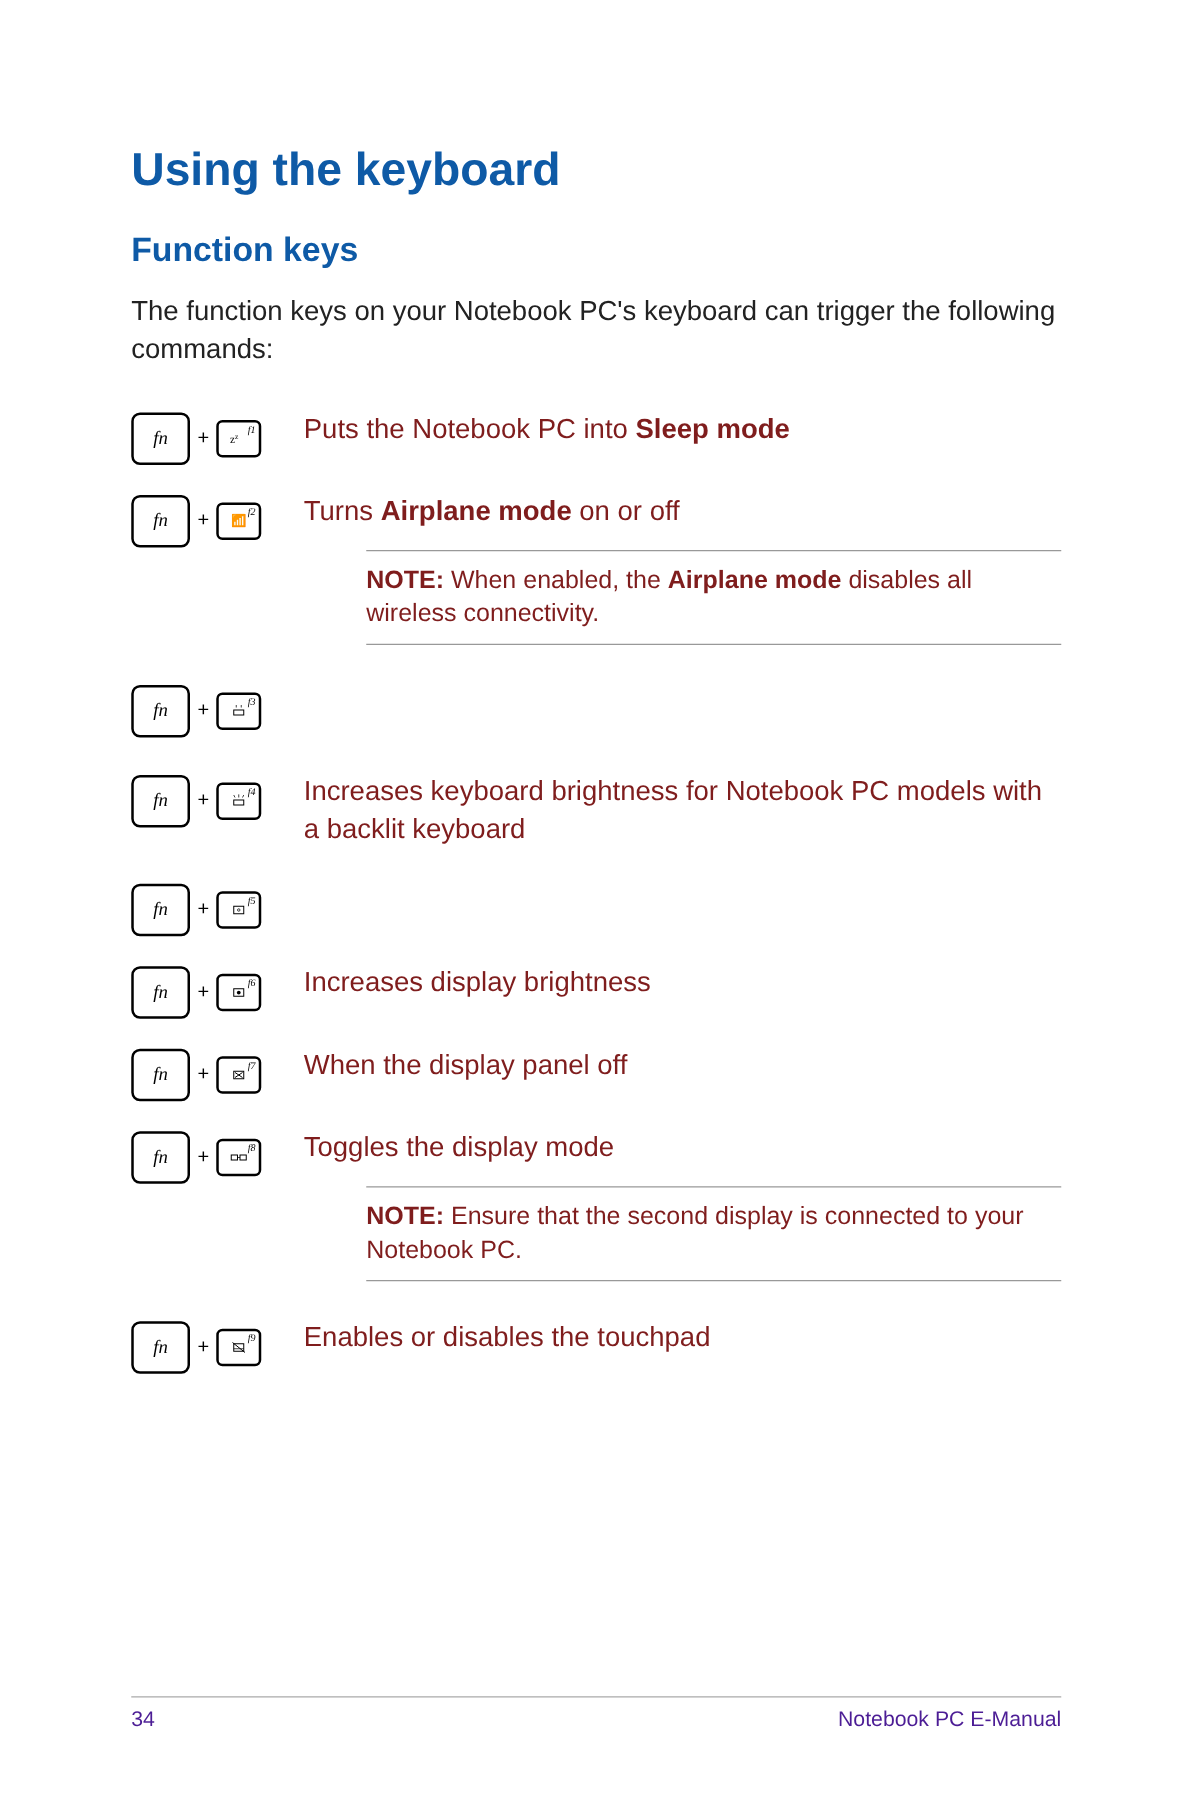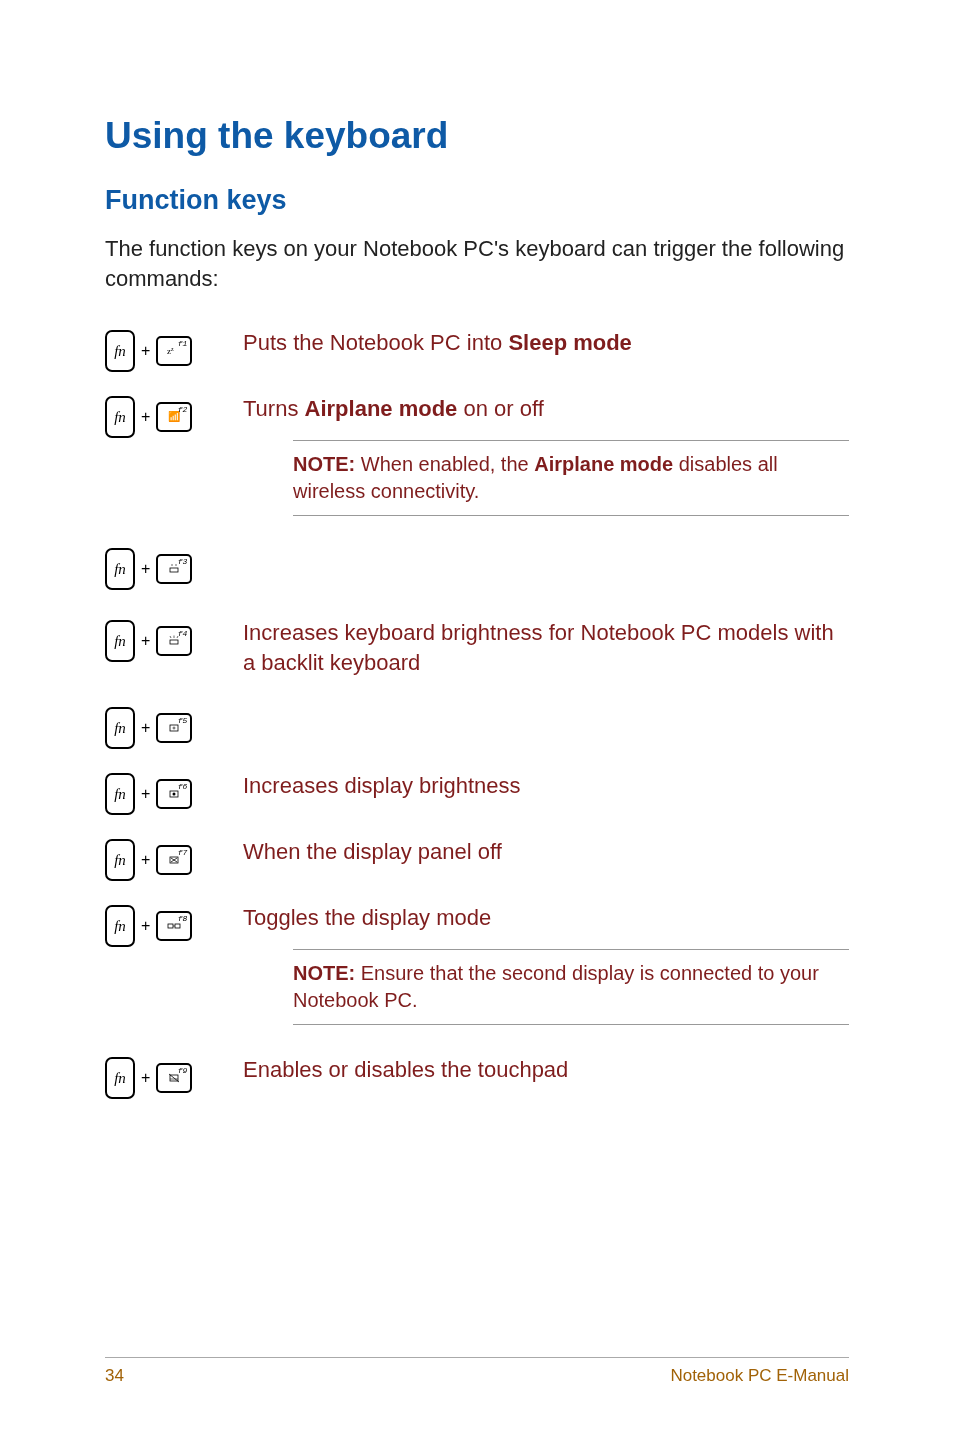--- a/index.html
+++ b/index.html
@@ -55,21 +55,21 @@
     .key {
       display: inline-flex;
       align-items: center;
       justify-content: center;
       border: 2px solid #000;
       border-radius: 7px;
       background: #fff;
       position: relative;
     }
     .key-fn {
-      width: 30px;
+      width: 47px;
       height: 42px;
       font-style: italic;
       font-size: 15px;
       font-family: serif;
     }
     .key-small {
       width: 36px;
       height: 30px;
       border-radius: 5px;
     }
@@ -77,21 +77,21 @@
       font-size: 16px;
       color: #000;
       margin: 0 2px;
     }
     .key-label-top {
       position: absolute;
       top: 1px;
       right: 3px;
       font-size: 8px;
       font-style: italic;
-      font-family: Liberation Mono, monospace;
+      font-family: Liberation Serif, serif;
     }
     .key-icon {
       font-size: 11px;
       line-height: 1;
     }
     .note-box {
       border-top: 1px solid #999;
       border-bottom: 1px solid #999;
       padding: 10px 0;
       margin-top: 16px;
@@ -103,21 +103,21 @@
     .footer {
       position: absolute;
       bottom: 52px;
       left: 105px;
       right: 105px;
       border-top: 1px solid #aaa;
       padding-top: 8px;
       display: flex;
       justify-content: space-between;
       font-size: 17px;
-      color: #a16207;
+      color: #4c1d95;
     }
     .bold { font-weight: bold; }
   </style>
 </head>
 <body>
 
 <h1 class="title">Using the keyboard</h1>
 
 <h2 class="section-title">Function keys</h2>
 

